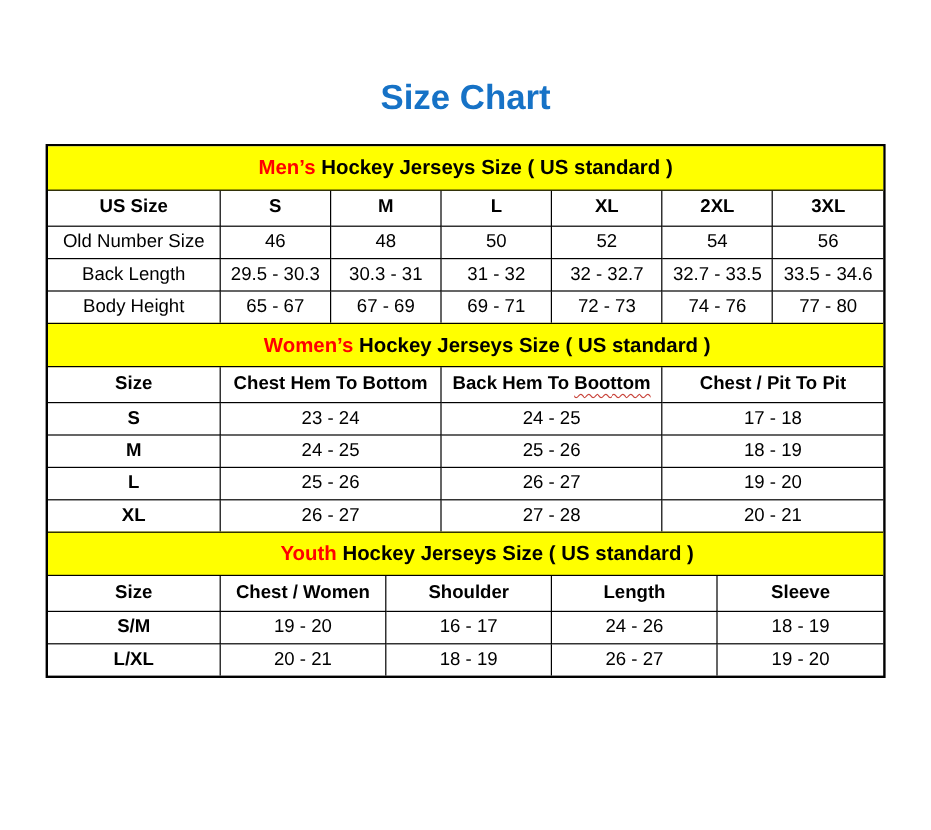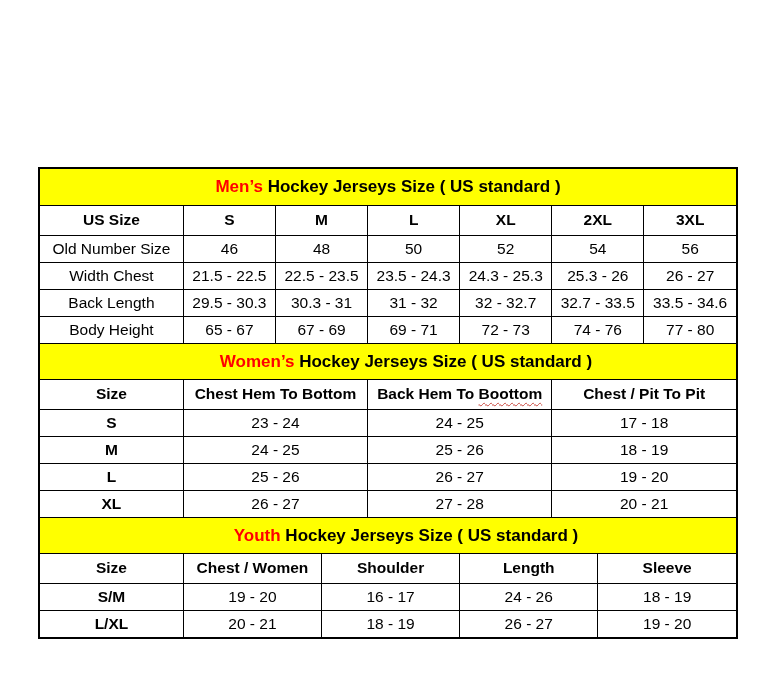--- a/index.html
+++ b/index.html
@@ -31,21 +31,20 @@
     color: var(--title-blue);
     letter-spacing: 0px;
   }
   .chart-wrap {
     position: absolute;
     left: 38px;
     top: 120px;
     width: 700px;
     border: 2px solid var(--border-black);
     background: #fff;
-    margin-top: 47px;
   }
   .band {
     height: 37px;
     display: flex;
     align-items: center;
     justify-content: center;
     background: var(--band-yellow);
     border-bottom: 1px solid var(--border-black);
     font-size: 17px;
     font-weight: 700;
@@ -76,20 +75,21 @@
     text-decoration-style: wavy;
     text-decoration-color: var(--squiggle-red);
     text-decoration-thickness: 1px;
     text-underline-offset: 3px;
   }
 </style>
 </head>
 <body>
 
 <div class="page">
+  <h1 class="page-title">Size Chart</h1>
   <div class="chart-wrap" id="chart-root">
       <div class="band"><span class="band-highlight">Men’s</span><span class="band-rest"> Hockey Jerseys Size ( US standard )</span></div>
       <table class="section-table">
         <colgroup>
           <col style="width: 20.6%;">
           <col style="width: 13.2333%;">
           <col style="width: 13.2333%;">
           <col style="width: 13.2333%;">
           <col style="width: 13.2333%;">
           <col style="width: 13.2333%;">
@@ -108,29 +108,20 @@
         </thead>
         <tbody>
           <tr>
             <td>Old Number Size</td>
             <td>46</td>
             <td>48</td>
             <td>50</td>
             <td>52</td>
             <td>54</td>
             <td>56</td>
-          </tr>
-          <tr>
-            <td>Width Chest</td>
-            <td>21.5 - 22.5</td>
-            <td>22.5 - 23.5</td>
-            <td>23.5 - 24.3</td>
-            <td>24.3 - 25.3</td>
-            <td>25.3 - 26</td>
-            <td>26 - 27</td>
           </tr>
           <tr>
             <td>Back Length</td>
             <td>29.5 - 30.3</td>
             <td>30.3 - 31</td>
             <td>31 - 32</td>
             <td>32 - 32.7</td>
             <td>32.7 - 33.5</td>
             <td>33.5 - 34.6</td>
           </tr>

